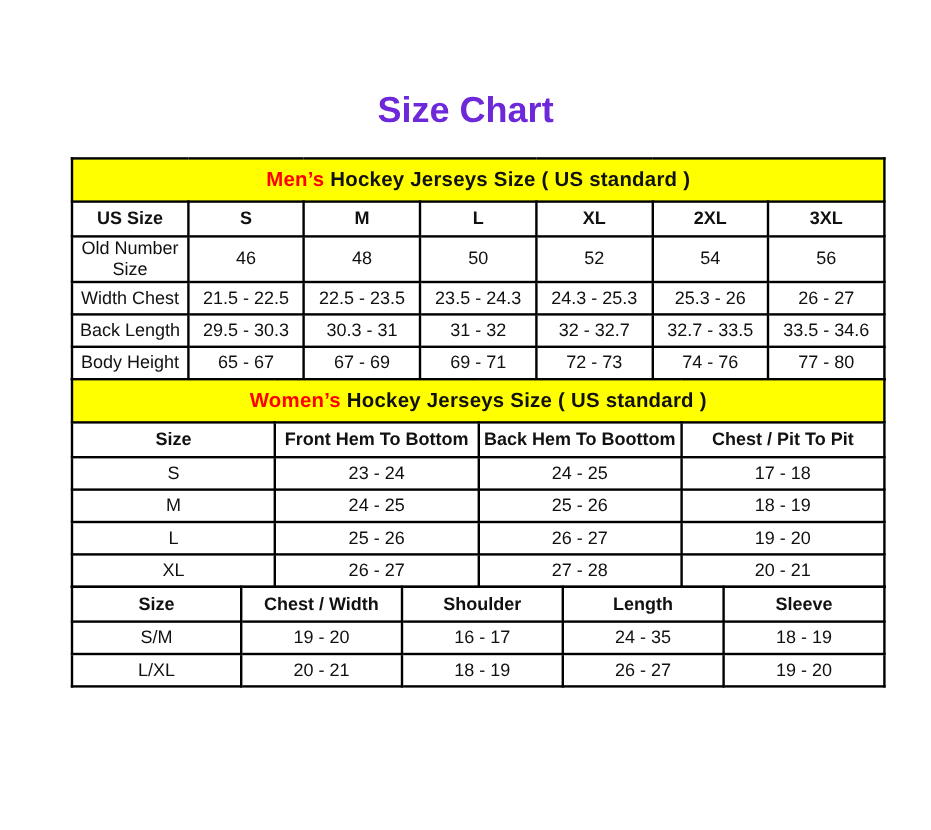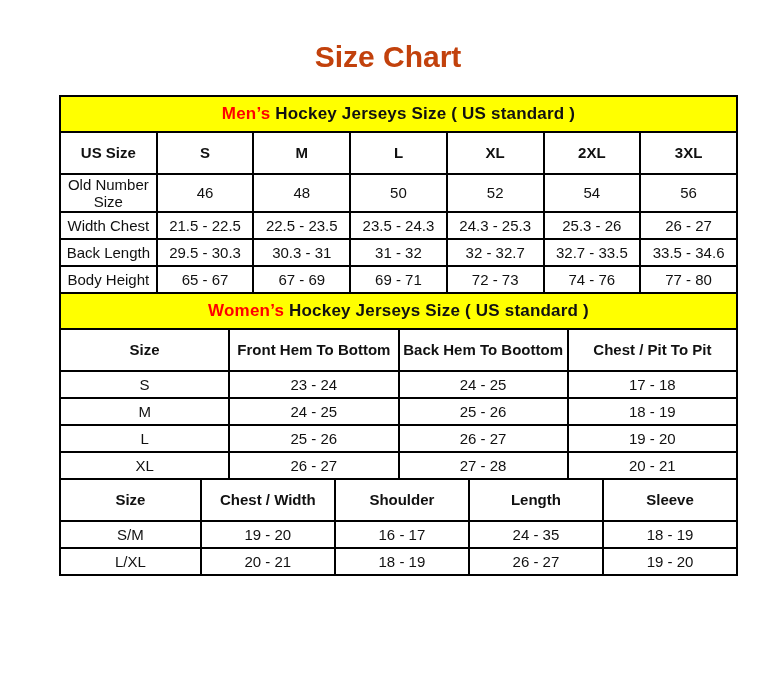--- a/index.html
+++ b/index.html
@@ -5,26 +5,26 @@
   * { box-sizing: border-box; }
   html, body {
     margin: 0; padding: 0;
     width: 776px; height: 692px;
     background: #ffffff;
     font-family: "Liberation Sans", sans-serif;
     color: #111111;
   }
   .page { width: 776px; height: 692px; overflow: hidden; }
   .page-title {
-    margin: 40px 0 20px 0;
+    margin: 76px 0 20px 0;
     text-align: center;
     font-size: 30px;
     line-height: 1.15;
     font-weight: 700;
-    color: #c2410c;
+    color: #6d28d9;
   }
   .tables-wrap { margin-left: 38px; width: 700px; padding-left: 21px; }
   table.section-table {
     width: 100%;
     border-collapse: collapse;
     table-layout: fixed;
   }
   table.section-table + table.section-table { margin-top: -2px; }
   table.section-table td, table.section-table th {
     border: 2px solid #000000;
@@ -34,21 +34,21 @@
   }
   tr.caption-row td {
     background: #FFFF00;
     height: 36px;
     font-size: 17px;
     font-weight: 700;
     letter-spacing: 0.2px;
   }
   .red { color: #FF0000; }
   tr.header-row th {
-    height: 42px;
+    height: 29px;
     font-size: 15px;
     font-weight: 700;
     background: #ffffff;
   }
   table.section-table td.data-cell, table.section-table td.row-label {
     height: 27px;
     font-size: 15px;
     font-weight: 400;
     background: #ffffff;
   }

